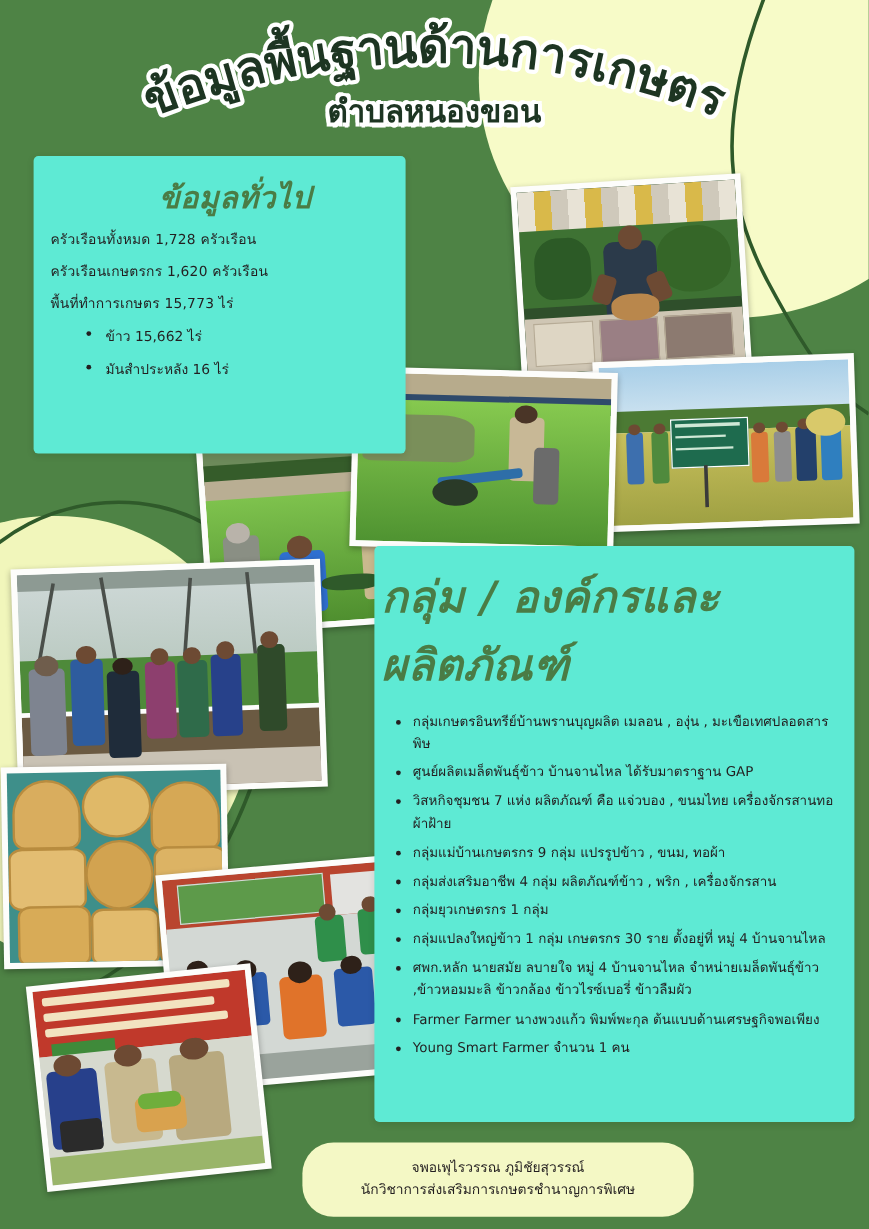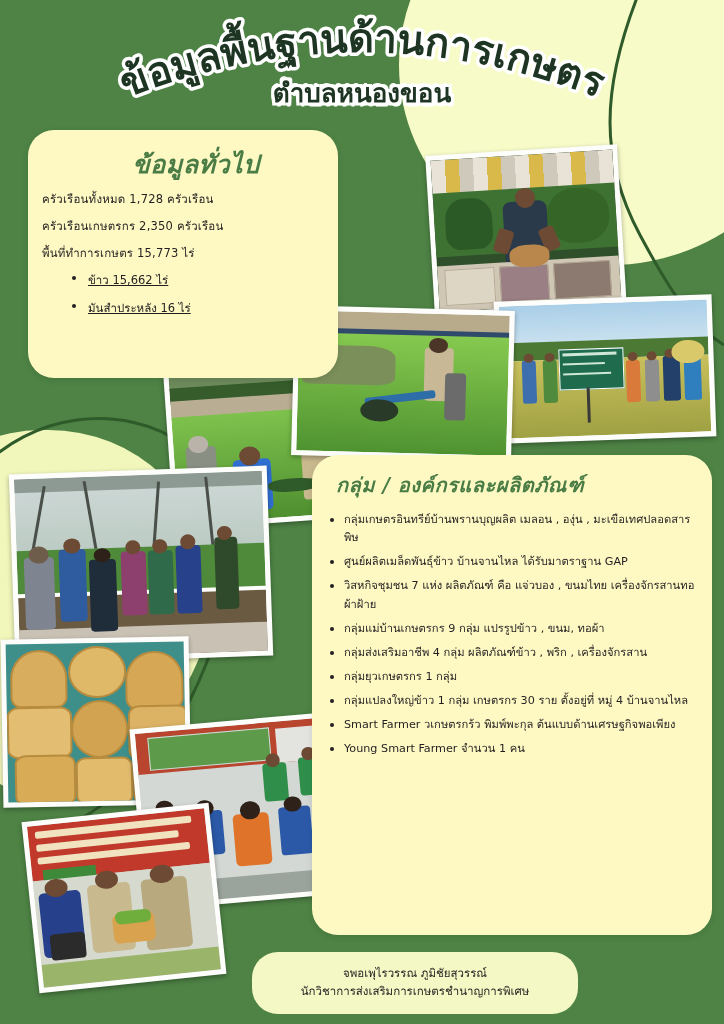--- a/index.html
+++ b/index.html
@@ -43,47 +43,47 @@
     font-family:"DejaVu Sans","Liberation Sans",sans-serif;
     font-size:26px;font-weight:bold;color:#1d3522;
     text-shadow:
       -3px -3px 0 #fff, 3px -3px 0 #fff, -3px 3px 0 #fff, 3px 3px 0 #fff,
       -3px 0 0 #fff, 3px 0 0 #fff, 0 -3px 0 #fff, 0 3px 0 #fff,
       -2px -4px 0 #fff, 2px 4px 0 #fff;
   }
 
   
   .card{
-    position:absolute;background:#fef9c3;border-radius:26px;
+    position:absolute;background:#5eead4;border-radius:4px;
     box-shadow:0 2px 6px rgba(0,0,0,.10);
   }
   #general-card{left:28px;top:130px;width:310px;height:248px;}
   #groups-card{left:312px;top:455px;width:400px;height:480px;}
 
   .card-heading{
     font-family:"DejaVu Serif","Liberation Serif",serif;
     font-style:italic;font-weight:bold;
     color:#4a7c45;letter-spacing:.5px;
   }
   #general-card .card-heading{
     font-size:25px;text-align:center;margin:14px 14px 6px 40px;
   }
   #groups-card .card-heading{
-    font-size:20px;text-align:left;margin:14px 0 10px 24px;
+    font-size:36px;text-align:left;margin:14px 0 10px 6px;
   }
 
   .stats{margin:4px 0 0 14px;}
   .stat-line{
     font-family:"DejaVu Sans","Liberation Sans",sans-serif;
     font-size:11.5px;color:#231f20;margin-bottom:9px;letter-spacing:.2px;
   }
   .sub-list{list-style:none;margin:4px 0 0 30px;padding:0;}
   .sub-list li{
     position:relative;font-family:"DejaVu Sans","Liberation Sans",sans-serif;
-    font-size:11.5px;color:#231f20;margin-bottom:10px;padding-left:16px;text-decoration:underline;
+    font-size:11.5px;color:#231f20;margin-bottom:10px;padding-left:16px;
   }
   .sub-list li::before{
     content:"";position:absolute;left:0;top:5px;
     width:4px;height:4px;border-radius:50%;background:#231f20;
   }
 
   .group-list{list-style:none;margin:0;padding:0 16px 0 16px;}
   .group-list li{
     position:relative;font-family:"DejaVu Sans","Liberation Sans",sans-serif;
     font-size:11.2px;line-height:1.62;color:#231f20;
@@ -302,40 +302,41 @@
       <i style="left:44%;top:58%;width:20%;height:8%;background:#6fae3c;border-radius:6px;"></i>
       <i style="left:6%;top:68%;width:20%;height:16%;background:#2b2b2b;border-radius:4px;"></i>
       <i style="left:0;bottom:0;width:100%;height:14%;background:#9ab56a;"></i>
     </div>
   </div>
 
   <div class="card" id="general-card">
     <div class="card-heading">ข้อมูลทั่วไป</div>
     <div class="stats">
       <div class="stat-line">ครัวเรือนทั้งหมด  1,728 ครัวเรือน</div>
-      <div class="stat-line">ครัวเรือนเกษตรกร   2,350 ครัวเรือน</div>
+      <div class="stat-line">ครัวเรือนเกษตรกร   1,620 ครัวเรือน</div>
       <div class="stat-line">พื้นที่ทำการเกษตร 15,773 ไร่</div>
       <ul class="sub-list">
         <li>ข้าว 15,662 ไร่</li>
         <li>มันสำประหลัง 16 ไร่</li>
       </ul>
     </div>
   </div>
 
   <div class="card" id="groups-card">
     <div class="card-heading">กลุ่ม / องค์กรและผลิตภัณฑ์</div>
     <ul class="group-list">
       <li>กลุ่มเกษตรอินทรีย์บ้านพรานบุญผลิต เมลอน , องุ่น , มะเขือเทศปลอดสารพิษ</li>
       <li>ศูนย์ผลิตเมล็ดพันธุ์ข้าว บ้านจานไหล ได้รับมาตราฐาน GAP</li>
       <li>วิสหกิจชุมชน 7 แห่ง ผลิตภัณฑ์ คือ แจ่วบอง , ขนมไทย เครื่องจักรสานทอผ้าฝ้าย</li>
       <li>กลุ่มแม่บ้านเกษตรกร 9 กลุ่ม แปรรูปข้าว , ขนม, ทอผ้า</li>
       <li>กลุ่มส่งเสริมอาชีพ 4 กลุ่ม ผลิตภัณฑ์ข้าว , พริก , เครื่องจักรสาน</li>
       <li>กลุ่มยุวเกษตรกร 1 กลุ่ม</li>
       <li> กลุ่มแปลงใหญ่ข้าว 1 กลุ่ม เกษตรกร 30 ราย ตั้งอยู่ที่ หมู่ 4 บ้านจานไหล</li>
-      <li>Smart Farmer วเกษตรกร้ว พิมพ์พะกุล ต้นแบบด้านเศรษฐกิจพอเพียง</li>
+      <li>ศพก.หลัก นายสมัย ลบายใจ หมู่ 4 บ้านจานไหล จำหน่ายเมล็ดพันธุ์ข้าว ,ข้าวหอมมะลิ ข้าวกล้อง ข้าวไรซ์เบอรี่ ข้าวลืมผัว</li>
+      <li>Farmer Farmer นางพวงแก้ว พิมพ์พะกุล ต้นแบบด้านเศรษฐกิจพอเพียง</li>
       <li>Young Smart Farmer จำนวน 1 คน</li>
     </ul>
   </div>
 
   <div id="footer-box">
     <div>จพอเพุไรวรรณ  ภูมิชัยสุวรรณ์</div>
     <div>นักวิชาการส่งเสริมการเกษตรชำนาญการพิเศษ</div>
   </div>
 
 </div>

